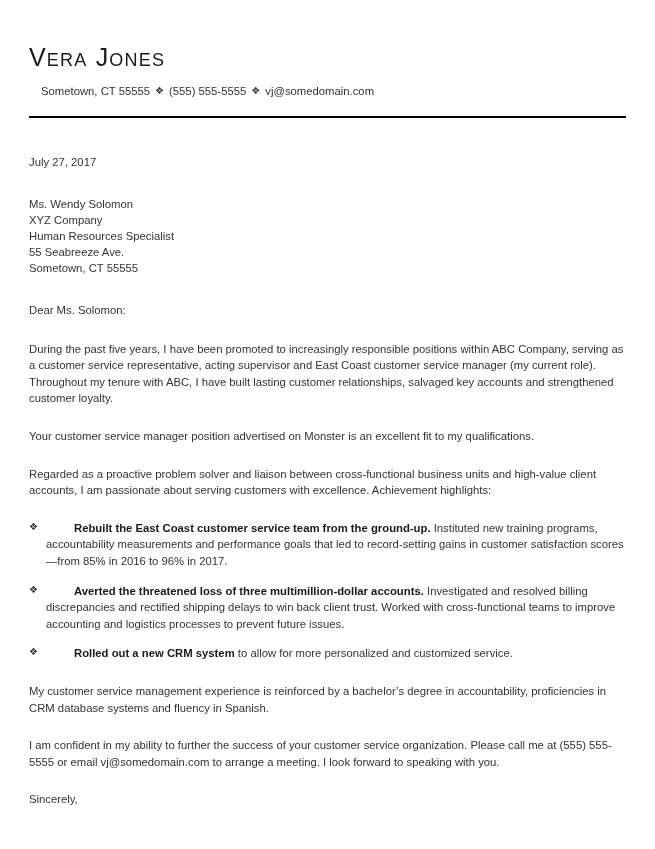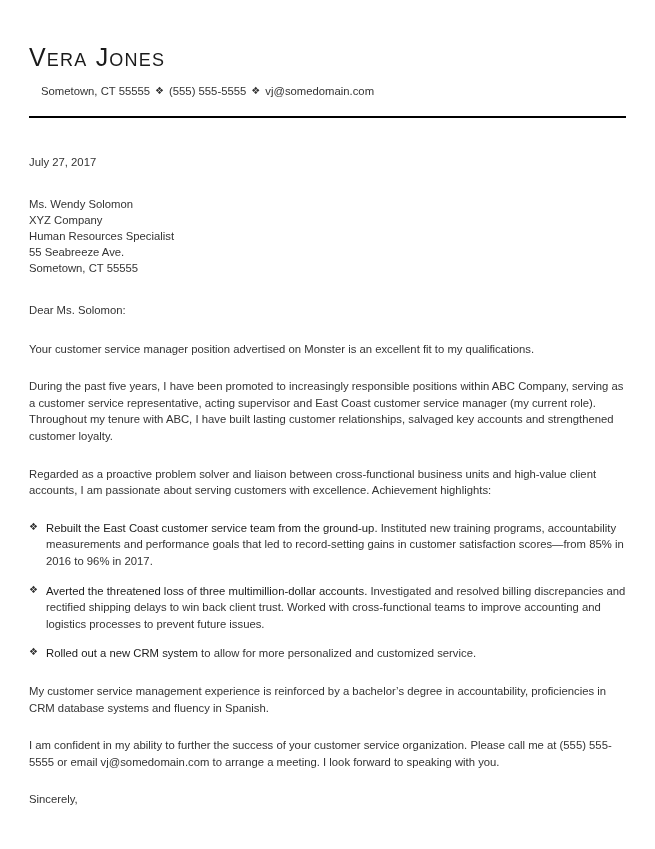--- a/index.html
+++ b/index.html
@@ -95,22 +95,23 @@
     margin-bottom: 0;
   }
   .bullet-glyph {
     position: absolute;
     left: 0;
     top: 0;
     font-size: 10px;
     color: #333333;
   }
   .lead {
-    font-weight: normal;
+    font-weight: bold;
     color: #1a1a1a;
+    margin-left: 28px;
   }
   .closing {
     margin: 0;
   }
   .signature-gap {
     height: 55px;
   }
   .signer {
     margin: 0 0 24px 0;
   }
@@ -133,23 +134,23 @@
     <div class="recipient">
       <div>Ms. Wendy Solomon</div>
       <div>XYZ Company</div>
       <div>Human Resources Specialist</div>
       <div>55 Seabreeze Ave.</div>
       <div>Sometown, CT 55555</div>
     </div>
 
     <div class="salutation">Dear Ms. Solomon:</div>
 
+    <p class="para">During the past five years, I have been promoted to increasingly responsible positions within ABC Company, serving as a customer service representative, acting supervisor and East Coast customer service manager (my current role). Throughout my tenure with ABC, I have built lasting customer relationships, salvaged key accounts and strengthened customer loyalty.</p>
+
     <p class="para">Your customer service manager position advertised on Monster is an excellent fit to my qualifications.</p>
-
-    <p class="para">During the past five years, I have been promoted to increasingly responsible positions within ABC Company, serving as a customer service representative, acting supervisor and East Coast customer service manager (my current role). Throughout my tenure with ABC, I have built lasting customer relationships, salvaged key accounts and strengthened customer loyalty.</p>
 
     <p class="para">Regarded as a proactive problem solver and liaison between cross-functional business units and high-value client accounts, I am passionate about serving customers with excellence. Achievement highlights:</p>
 
     <ul class="highlights">
       <li>
         <span class="bullet-glyph">❖</span><span class="lead">Rebuilt the East Coast customer service team from the ground-up.</span><span> Instituted new training programs, accountability measurements and performance goals that led to record-setting gains in customer satisfaction scores—from 85% in 2016 to 96% in 2017.</span>
       </li>
       <li>
         <span class="bullet-glyph">❖</span><span class="lead">Averted the threatened loss of three multimillion-dollar accounts.</span><span> Investigated and resolved billing discrepancies and rectified shipping delays to win back client trust. Worked with cross-functional teams to improve accounting and logistics processes to prevent future issues.</span>
       </li>

